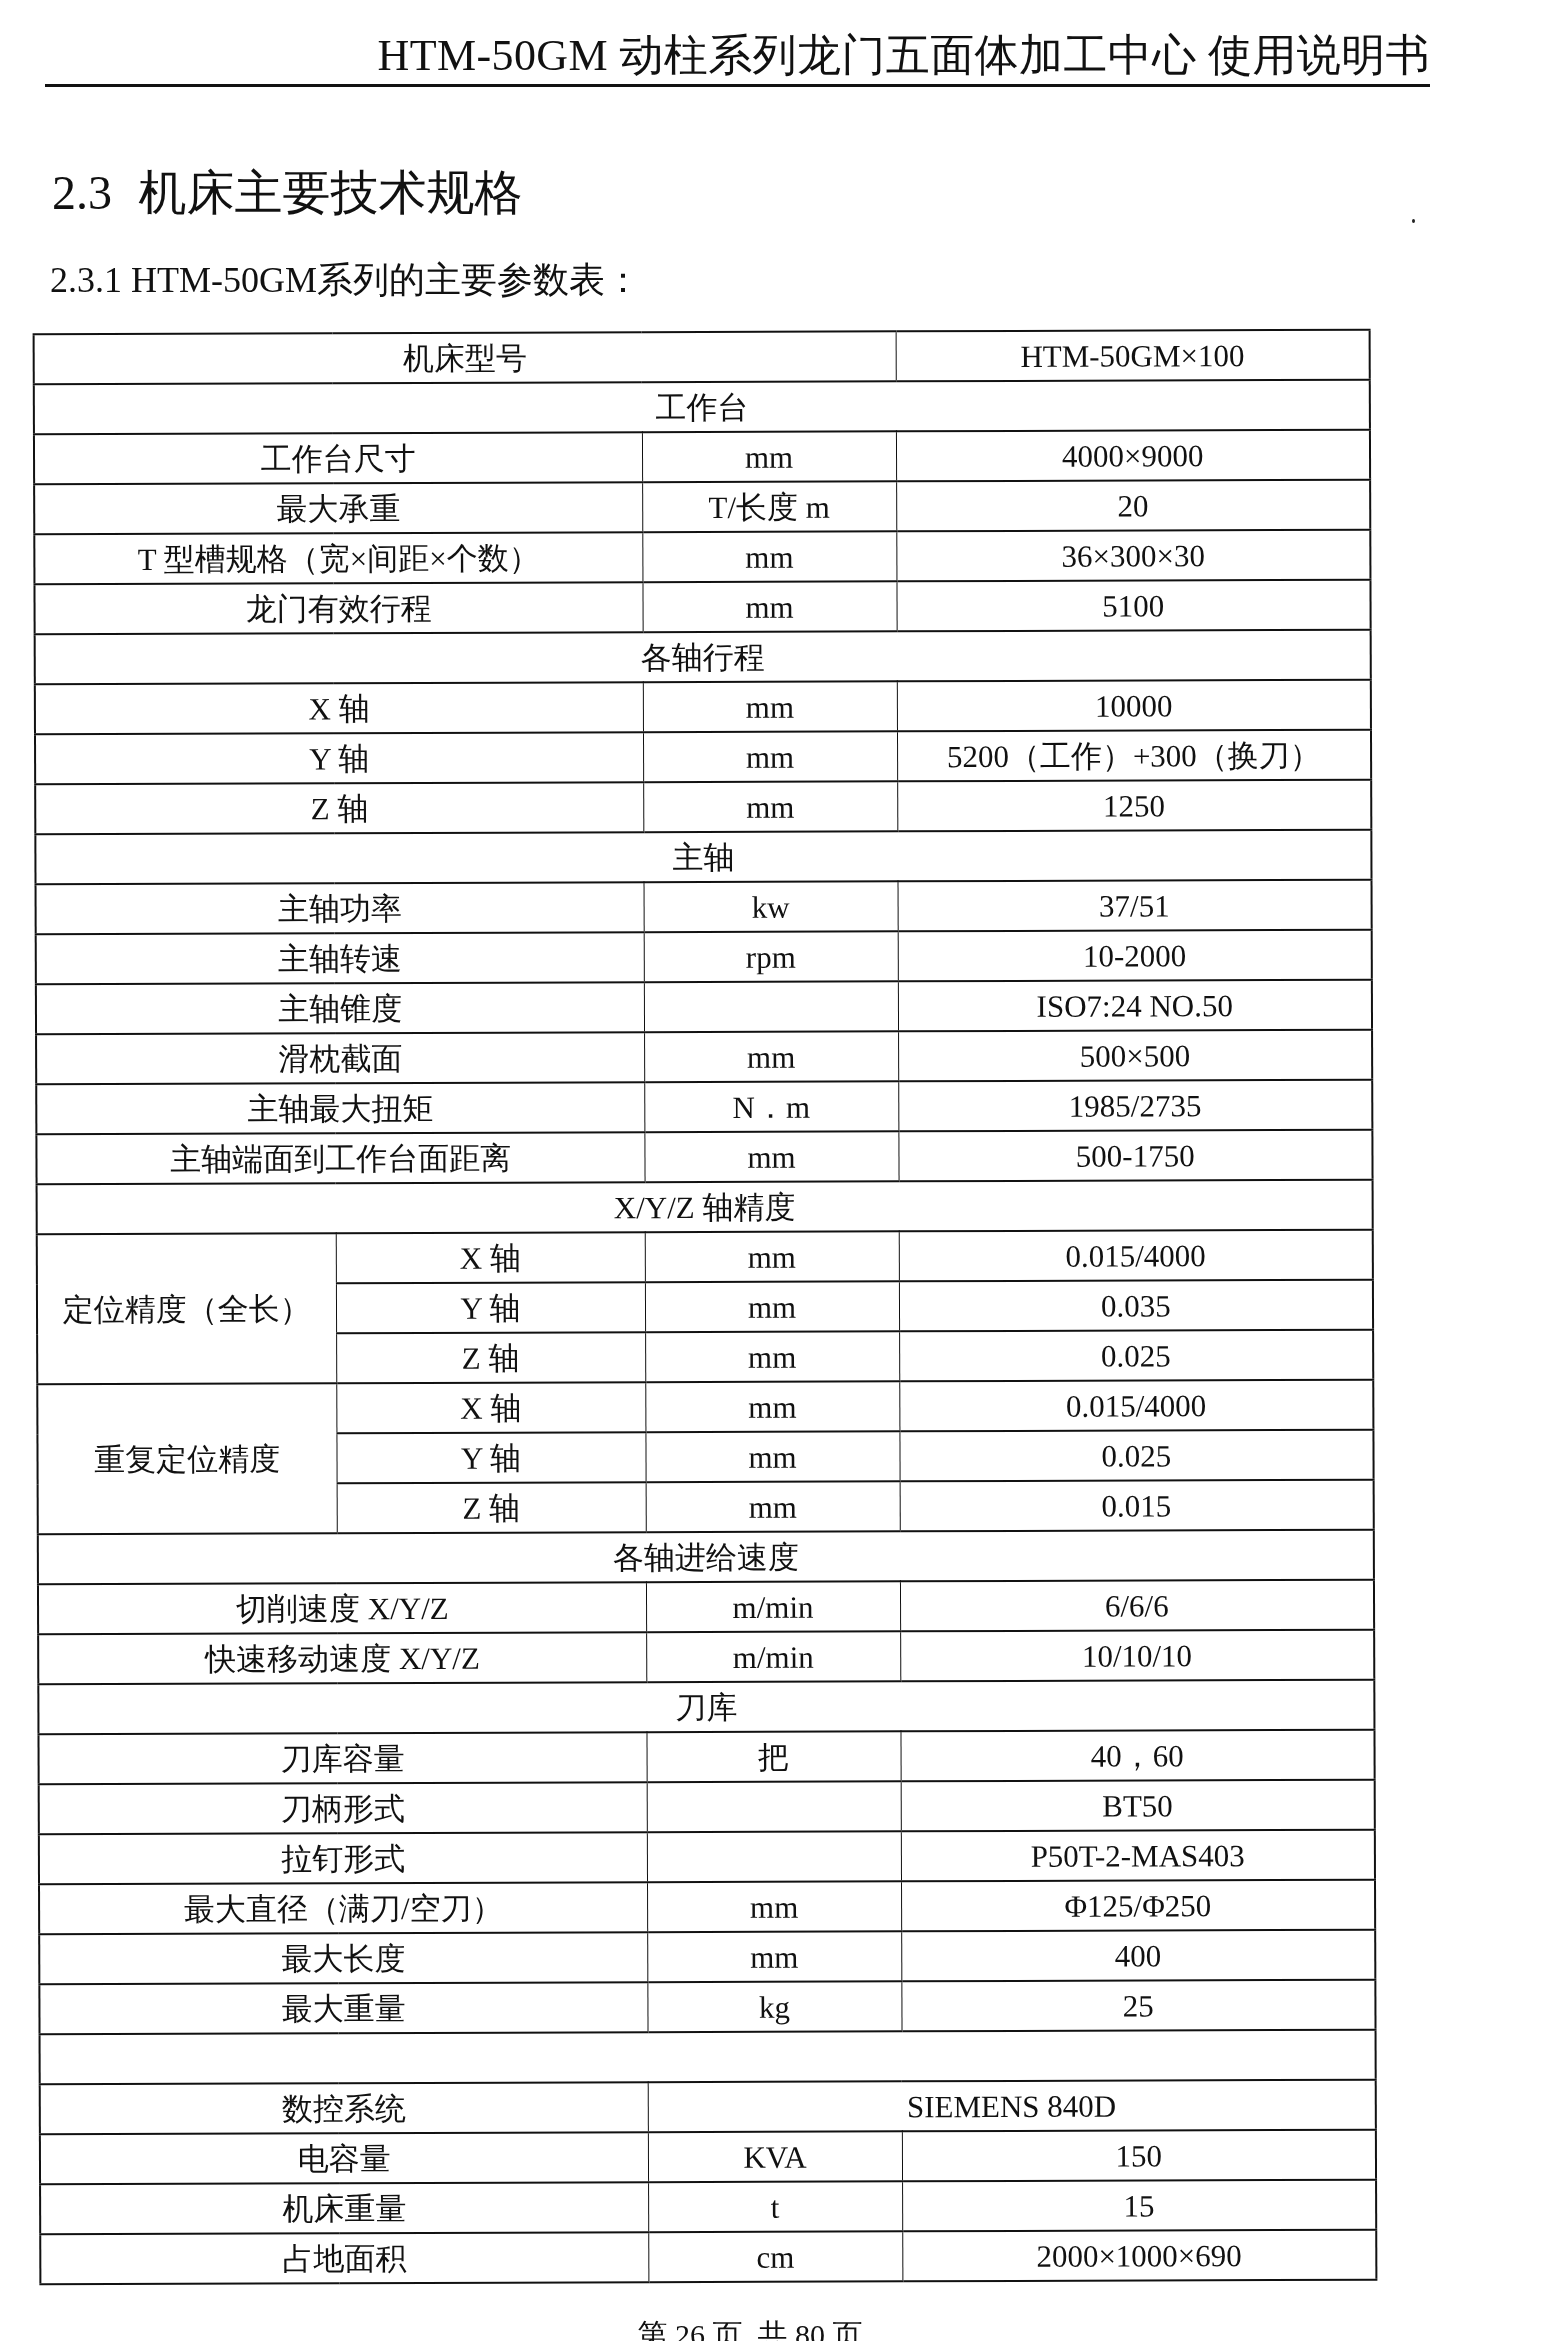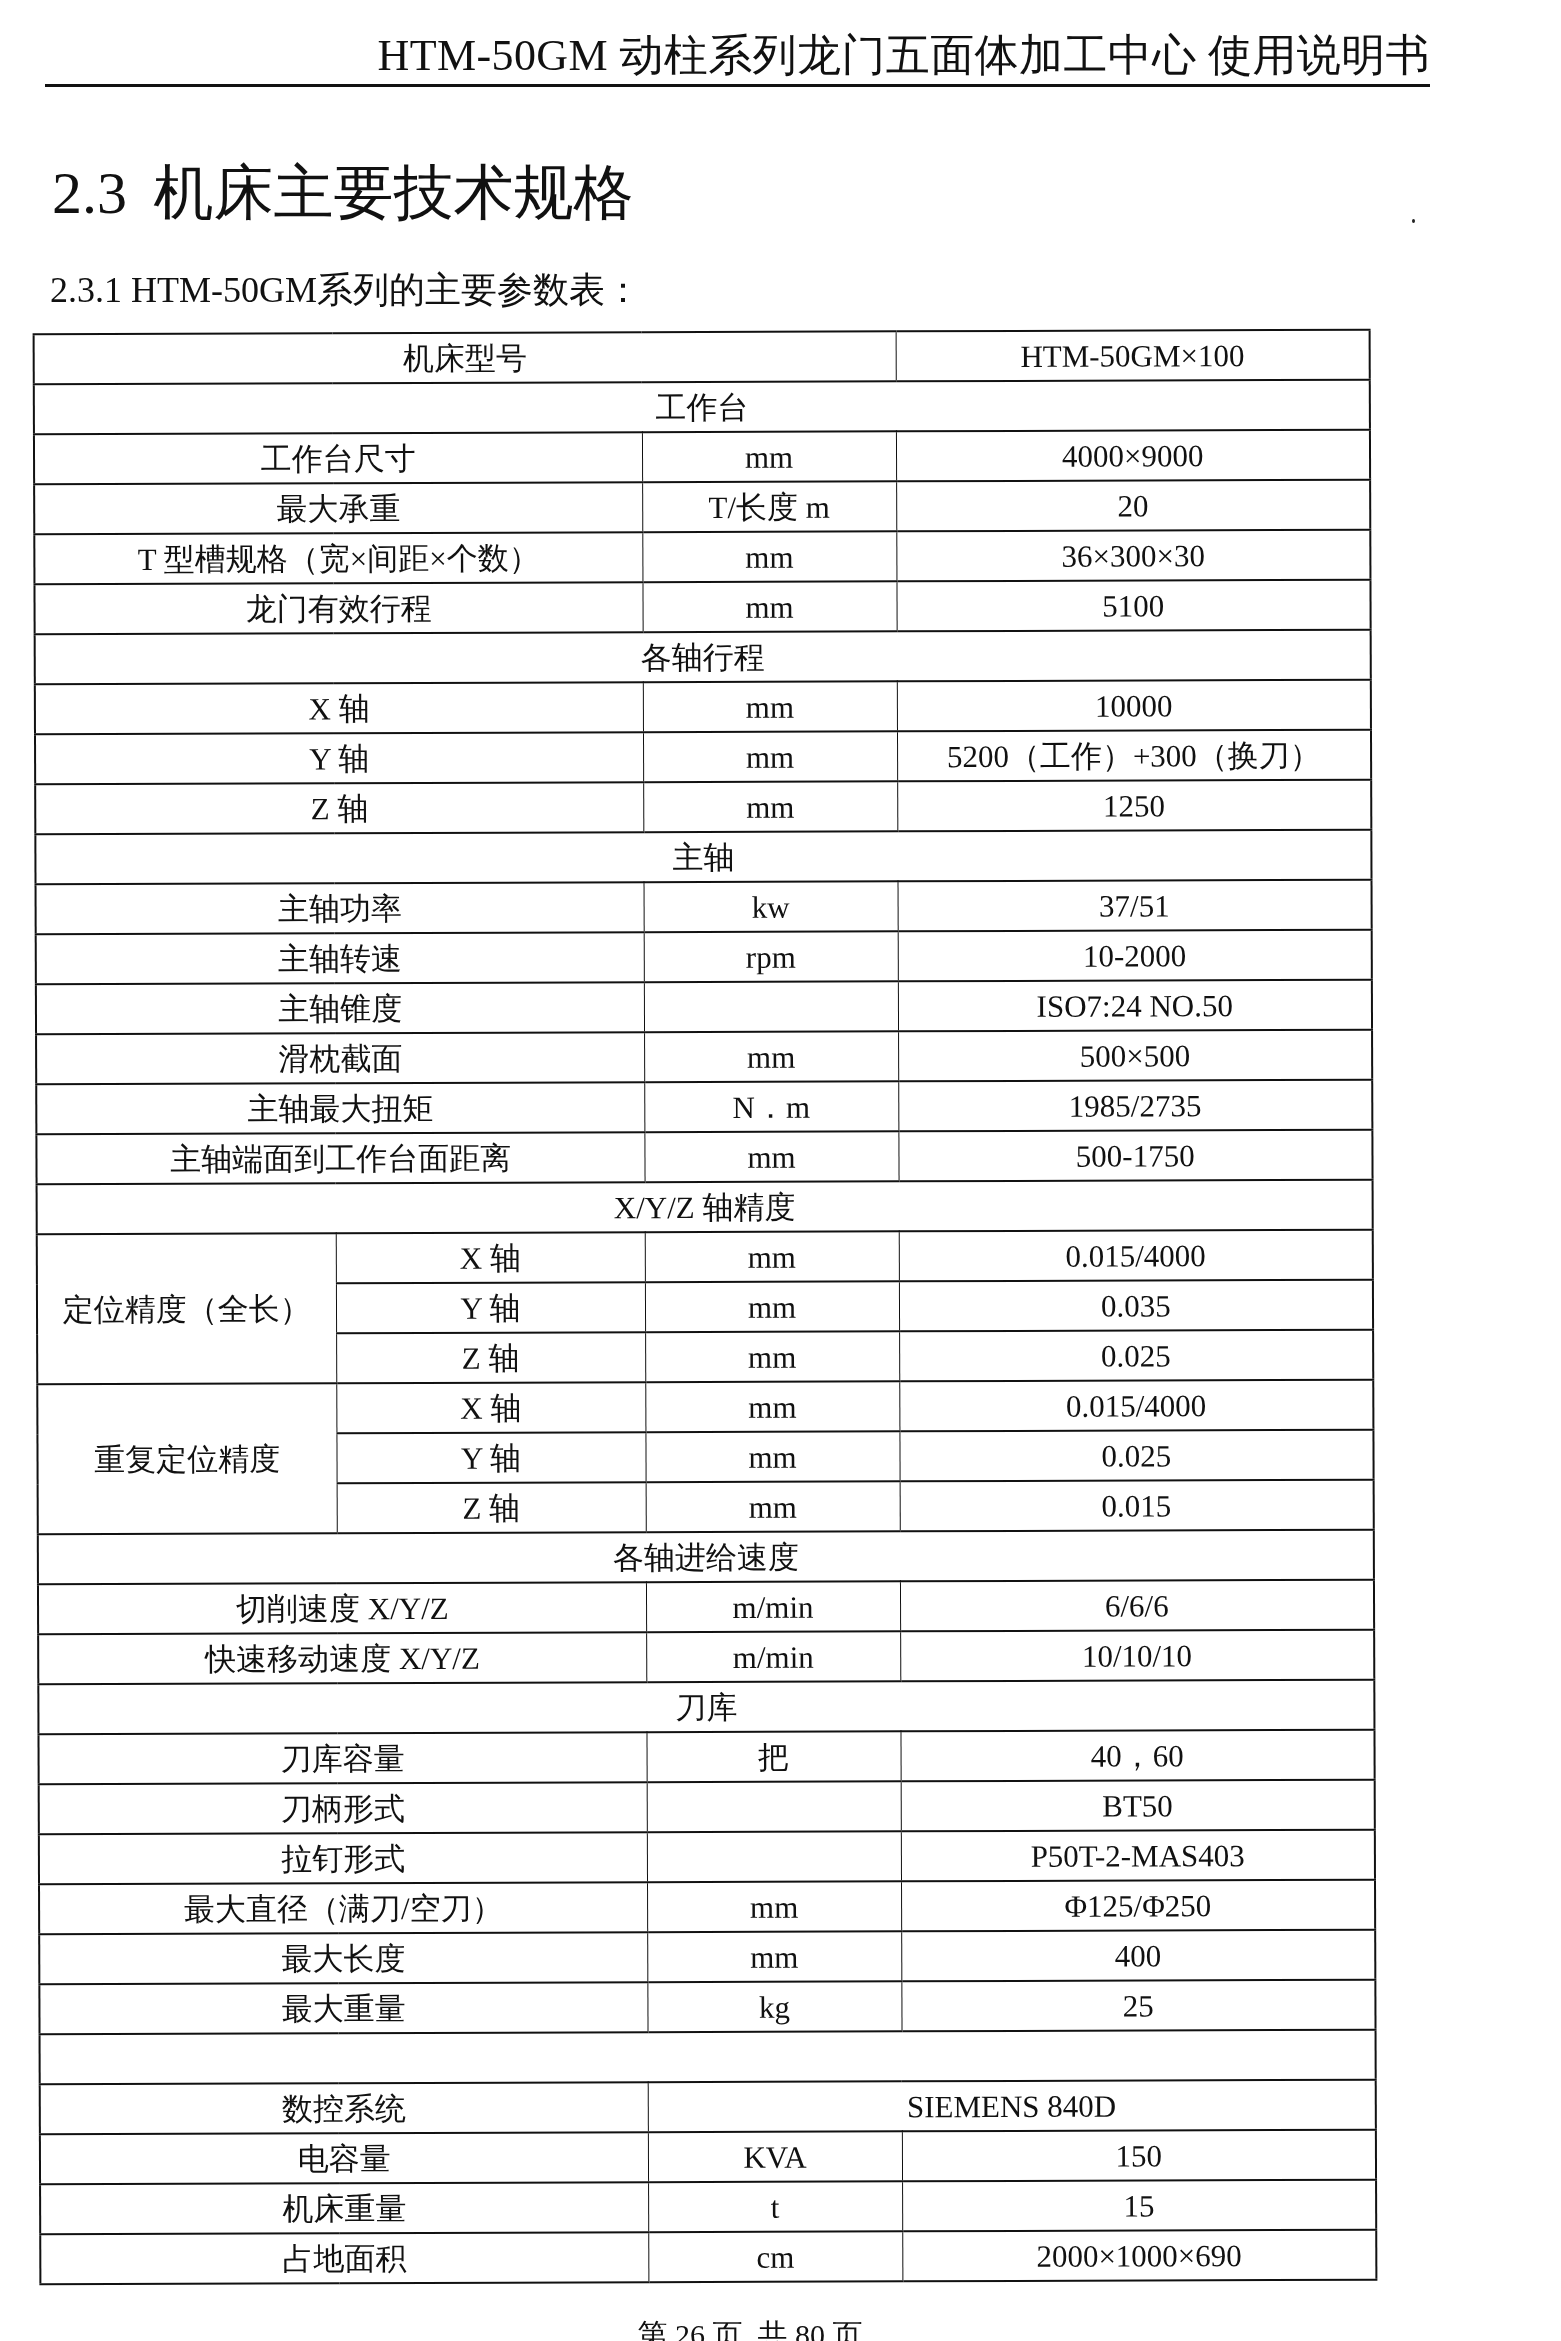--- a/index.html
+++ b/index.html
@@ -40,31 +40,31 @@
       top: 219px;
       width: 3.1px;
       height: 3.9px;
       border-radius: 50%;
       background: #222222;
     }
     .section-heading {
       position: absolute;
       left: 52px;
       top: 169px;
-      font-size: 60px;
+      font-size: 48px;
       line-height: 48px;
       white-space: nowrap;
     }
     .section-heading .sec-title {
       margin-left: 26.5px;
     }
     .subsection-heading {
       position: absolute;
       left: 50px;
-      top: 272px;
+      top: 262px;
       font-size: 36px;
       line-height: 36px;
       white-space: nowrap;
     }
     .spec-table {
       position: absolute;
       left: 36px;
       top: 331px;
       width: 1336px;
       height: 1952px;

